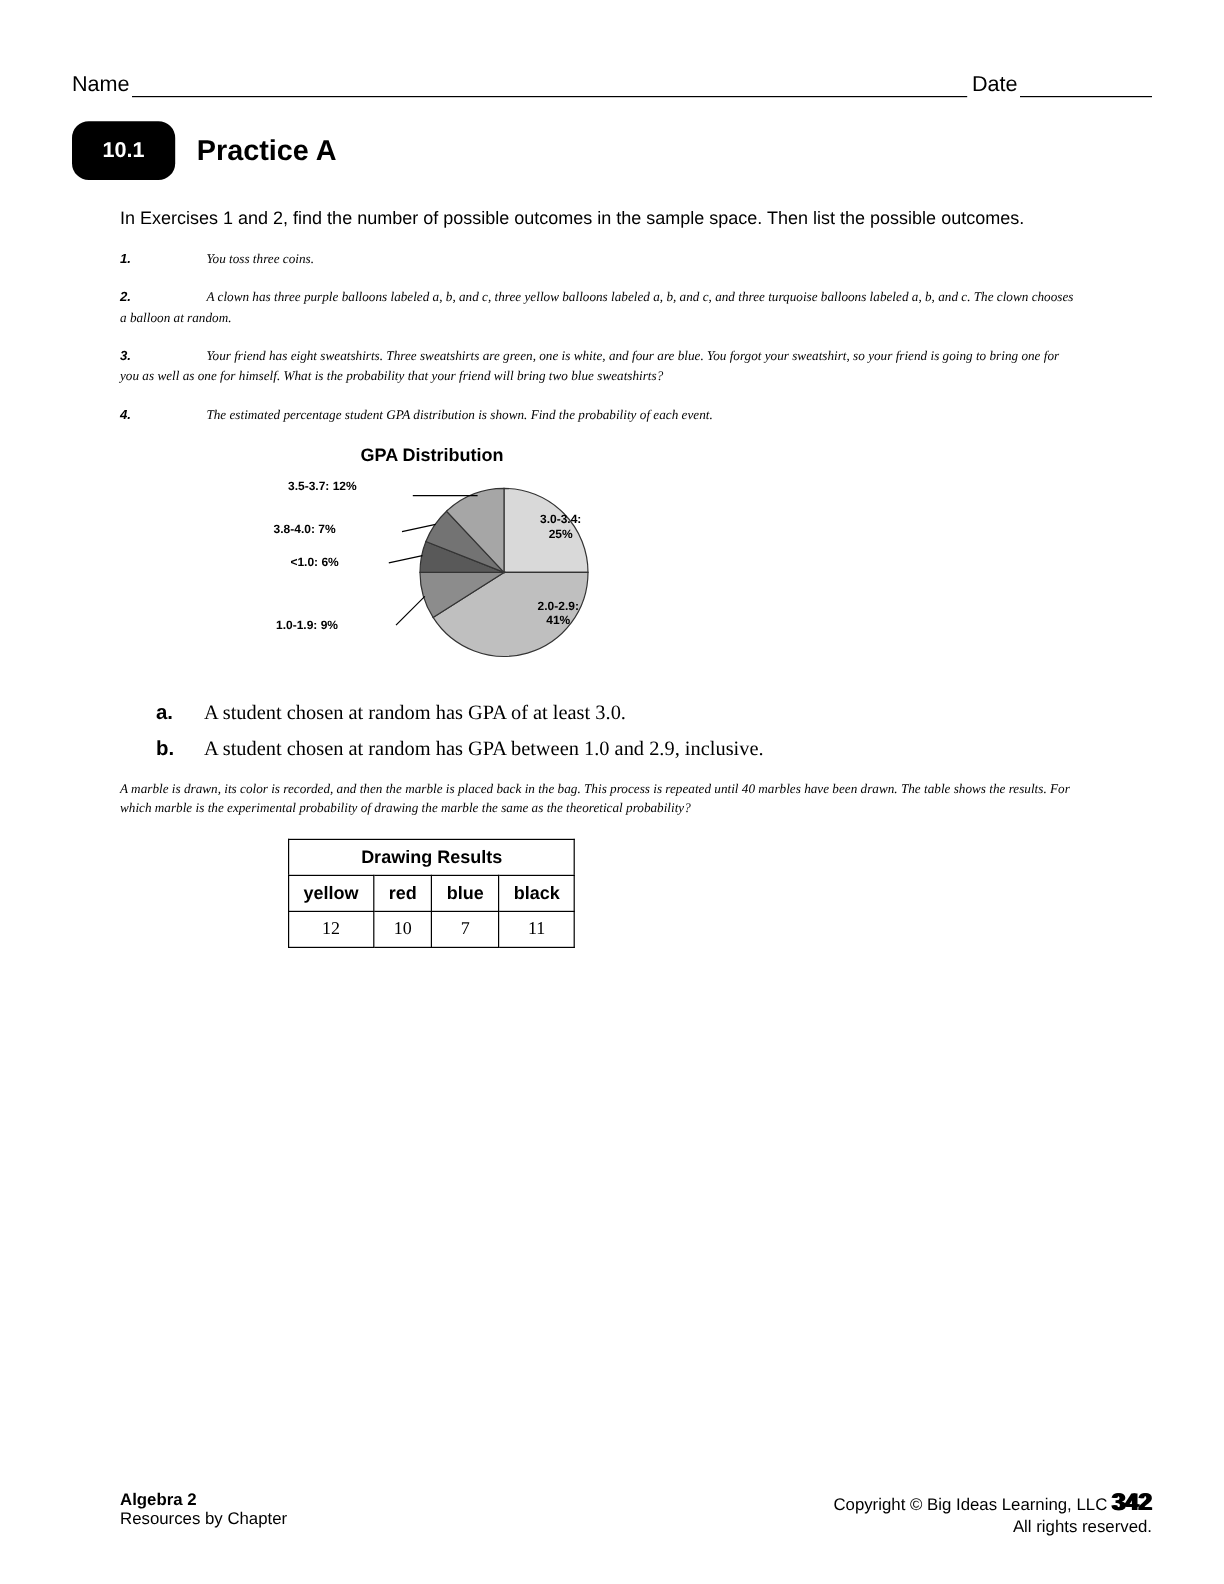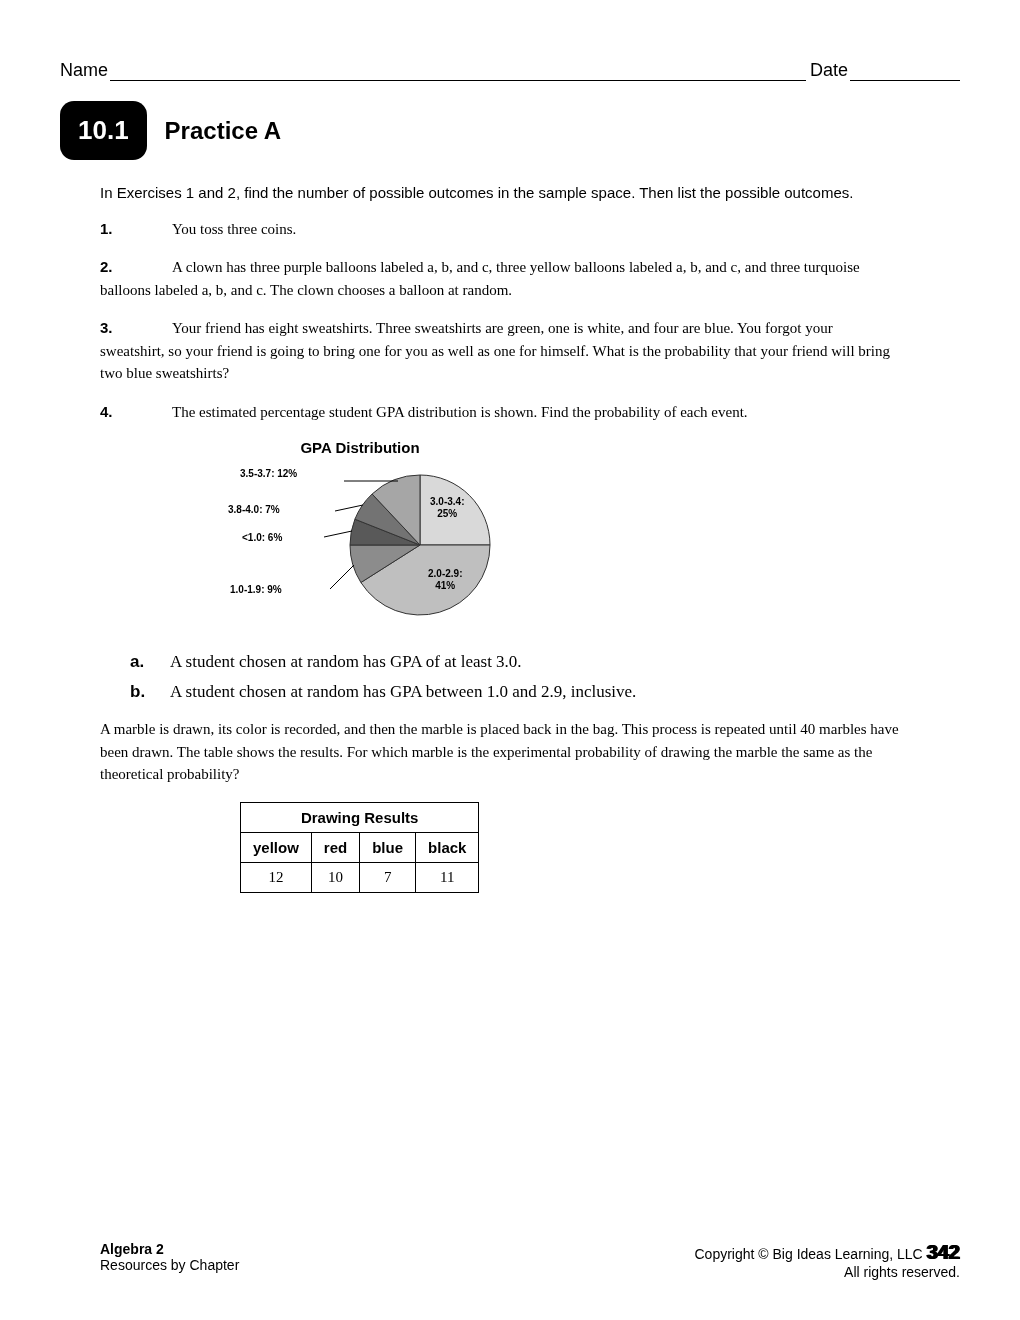--- a/index.html
+++ b/index.html
@@ -34,21 +34,21 @@
     .title-row {
       display: flex;
       align-items: center;
       gap: 18px;
       margin-bottom: 22px;
     }
     .lesson-badge {
       background: #000;
       color: #fff;
       font-weight: bold;
-      font-size: 26px;
+      font-size: 18px;
       padding: 14px 18px;
       border-radius: 14px;
       min-width: 86px;
       text-align: center;
     }
     .practice-title {
       font-size: 24px;
       font-weight: bold;
     }
     .instructions {
@@ -56,24 +56,25 @@
       font-size: 15px;
       margin-bottom: 14px;
       line-height: 1.45;
       margin-left: 40px;
     }
     .content {
       padding-left: 40px;
       padding-right: 60px;
     }
     .exercise {
-      font-size: 15px;
+      font-size: 11px;
       line-height: 1.5;
       margin-bottom: 16px;
       font-family: 'Times New Roman', Times, serif;
+      font-style: italic;
     }
     .ex-num {
       font-family: Arial, Helvetica, sans-serif;
       font-weight: bold;
       display: inline-block;
       width: 72px;
       vertical-align: top;
     }
     .sub-item {
       padding-left: 30px;
@@ -107,20 +108,21 @@
     .pie-label {
       position: absolute;
       font-family: Arial, Helvetica, sans-serif;
       font-weight: bold;
       font-size: 10px;
       white-space: nowrap;
     }
     .pie-label.inner {
       text-align: center;
       line-height: 1.2;
+      margin-left: 20px;
     }
     .table-wrap {
       padding-left: 140px;
       margin-top: 10px;
     }
     table.results {
       border-collapse: collapse;
       font-size: 15px;
     }
     table.results th, table.results td {

